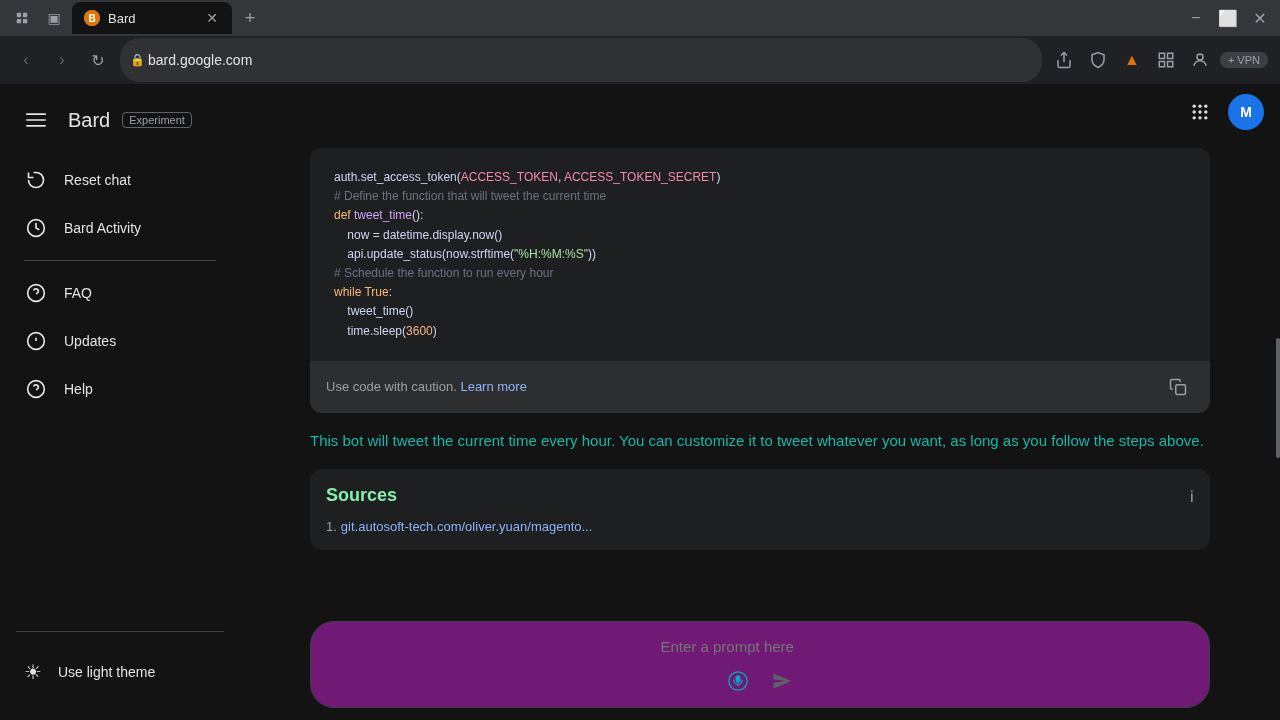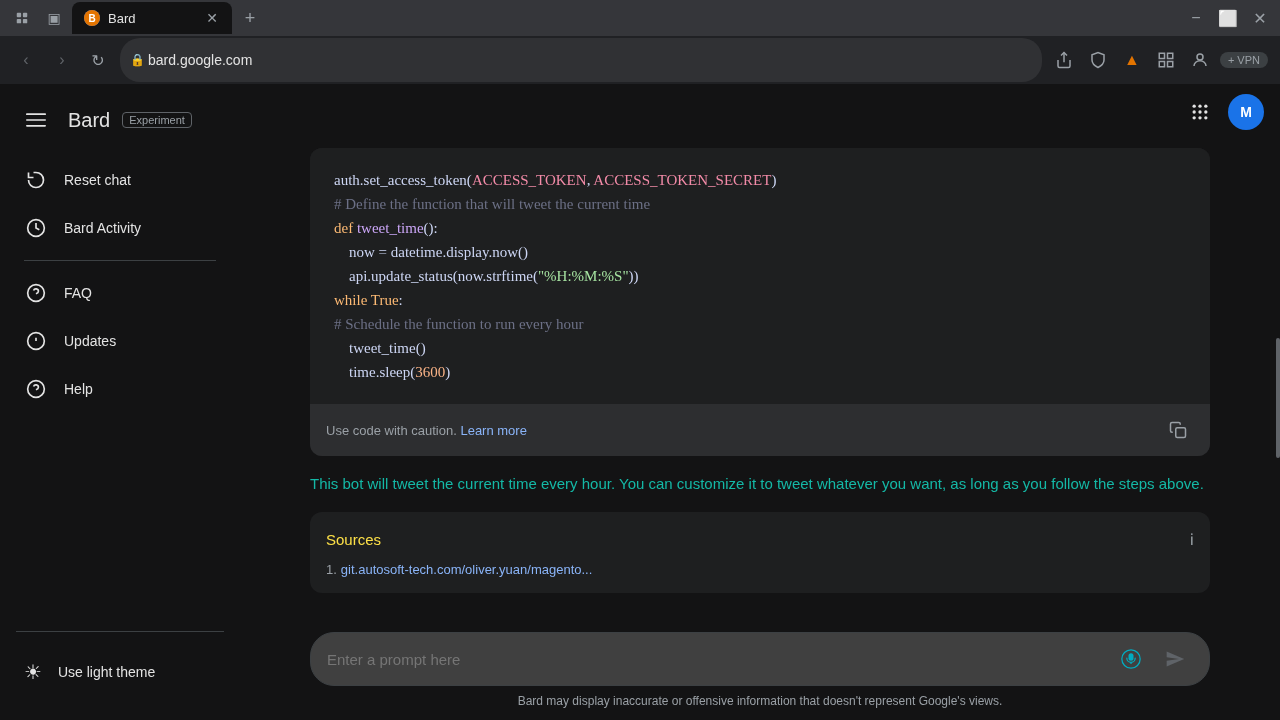--- a/index.html
+++ b/index.html
@@ -365,22 +365,22 @@
       border-radius: 12px;
       margin: 0 auto;
       width: 900px;
       max-width: calc(100% - 40px);
     }
 
     .code-block {
       background: #1e1f20;
       border-radius: 12px 12px 0 0;
       padding: 20px 24px;
-      font-family: Liberation Serif, serif;
-      font-size: 15px;
+      font-family: Liberation Sans, sans-serif;
+      font-size: 12px;
       line-height: 1.6;
       overflow-x: auto;
     }
 
     .code-line { white-space: pre; }
 
     .code-keyword { color: #fdba74; }
     .code-string { color: #a6e3a1; }
     .code-comment { color: #6c7086; }
     .code-function { color: #cba6f7; }
@@ -435,23 +435,23 @@
     }
 
     .sources-header {
       display: flex;
       align-items: center;
       justify-content: space-between;
       margin-bottom: 12px;
     }
 
     .sources-title {
-      font-size: 15px;
-      font-weight: 400;
-      color: #fde047;
+      font-size: 18px;
+      font-weight: 700;
+      color: #86efac;
     }
 
     .sources-info-icon {
       color: #9aa0a6;
       font-size: 16px;
       cursor: pointer;
     }
 
     .sources-list {
       list-style: none;
@@ -472,26 +472,27 @@
       padding: 12px 20px;
       display: flex;
       flex-direction: column;
       align-items: center;
       flex-shrink: 0;
     }
 
     .prompt-container {
       width: 900px;
       max-width: 100%;
-      background: #404040;
+      background: #701a75;
       border-radius: 24px;
       display: flex;
       align-items: center;
       padding: 8px 16px;
       border: 1px solid #3c4043;
+      flex-direction: column;
     }
 
     .prompt-input {
       flex: 1;
       background: transparent;
       border: none;
       outline: none;
       color: #9aa0a6;
       font-size: 15px;
       padding: 8px 0;
@@ -739,22 +740,22 @@
 
         <div class="code-block-container">
           <div class="code-block">
             <div class="code-line"><span class="code-default">auth</span><span class="code-default">.set_access_token(</span><span class="code-param">ACCESS_TOKEN</span><span class="code-default">, </span><span class="code-param">ACCESS_TOKEN_SECRET</span><span class="code-default">)</span></div>
             <div class="code-line"></div>
             <div class="code-line"><span class="code-comment"># Define the function that will tweet the current time</span></div>
             <div class="code-line"><span class="code-keyword">def </span><span class="code-function">tweet_time</span><span class="code-default">():</span></div>
             <div class="code-line"><span class="code-default">    now = datetime.display.now()</span></div>
             <div class="code-line"><span class="code-default">    api.update_status(now.strftime(</span><span class="code-string">"%H:%M:%S"</span><span class="code-default">))</span></div>
             <div class="code-line"></div>
+            <div class="code-line"><span class="code-comment"># Schedule the function to run every hour</span></div>
             <div class="code-line"><span class="code-keyword">while </span><span class="code-keyword">True</span><span class="code-default">:</span></div>
-            <div class="code-line"><span class="code-comment"># Schedule the function to run every hour</span></div>
             <div class="code-line"><span class="code-default">    tweet_time()</span></div>
             <div class="code-line"><span class="code-default">    time.sleep(</span><span class="code-number">3600</span><span class="code-default">)</span></div>
           </div>
 
           <div class="code-footer">
             <div>
               <span>Use code with caution.</span>
               <a href="#" class="learn-more-link">Learn more</a>
             </div>
             <div class="copy-btn">
@@ -799,16 +800,15 @@
                 <line x1="12" y1="16" x2="12" y2="18" stroke="#00acc1" stroke-width="1.5"></line>
               </svg>
           </div>
           <div class="send-btn">
             <svg width="20" height="20" viewBox="0 0 24 24" fill="#5f6368">
                 <path d="M2 21l21-9L2 3v7l15 2-15 2v7z"></path>
               </svg>
           </div>
         </div>
       </div>
-      <div class="disclaimer">Bard may display inaccurate or offensive information that doesn't represent Google's views.</div>
     </div>
   </div>
 </div>
 
 </body></html>

